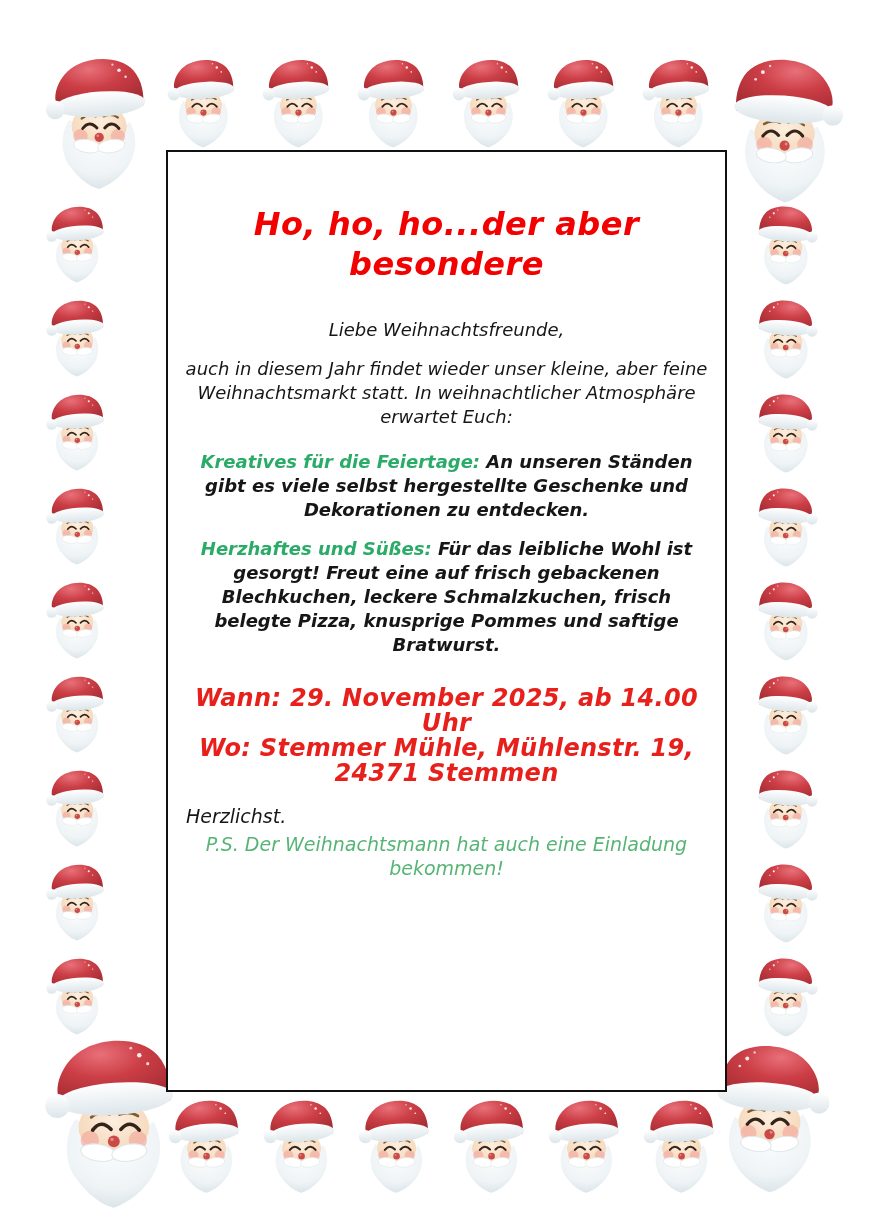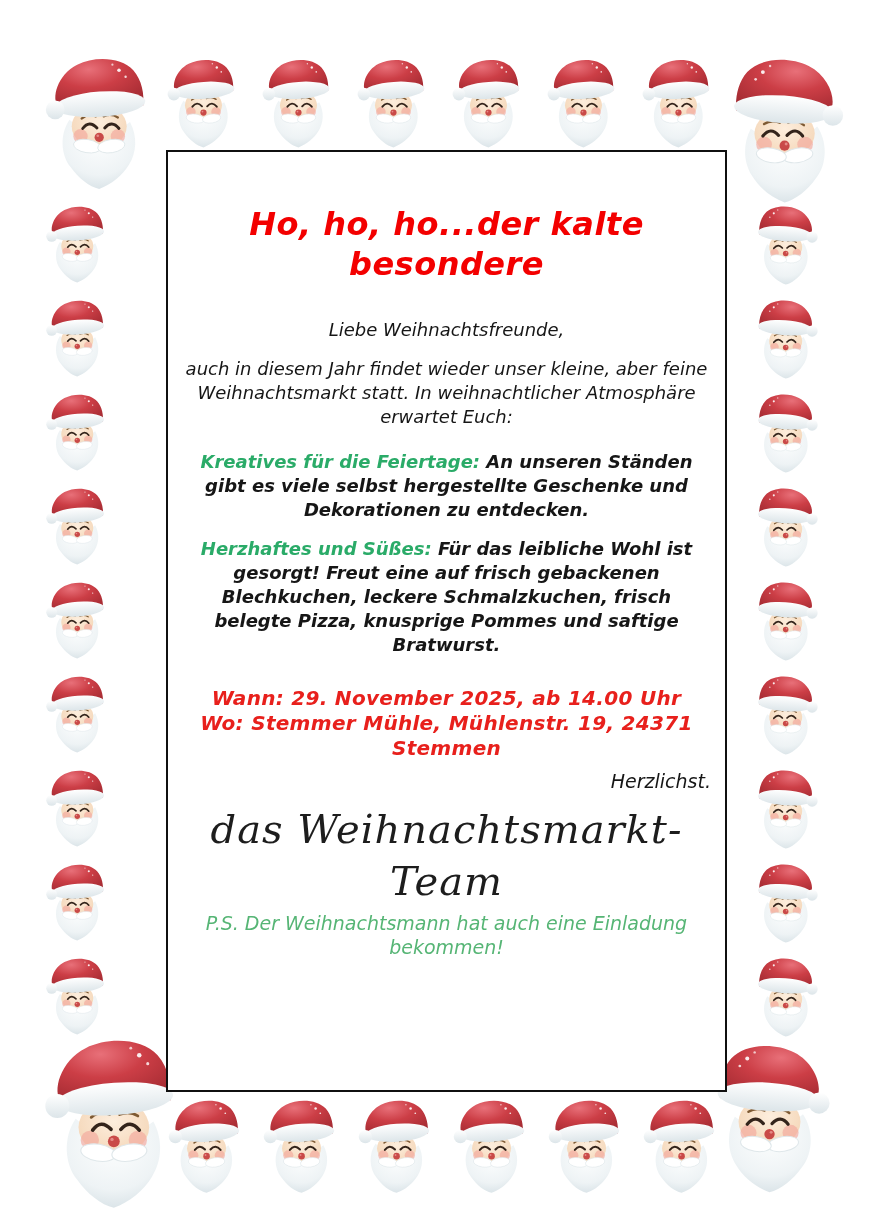--- a/index.html
+++ b/index.html
@@ -14,24 +14,24 @@
                box-sizing:border-box;border:2px solid #101010;background:#ffffff;z-index:2;
                text-align:center;font-style:italic;color:#161616;
                font-size:18px;line-height:24px;padding:0 14px;}
   .title{margin-top:52px;font-size:32px;line-height:40px;font-weight:bold;color:#f30000;
          letter-spacing:.5px;}
   .greeting{margin-top:34px;}
   .intro{margin-top:15px;}
   .section{margin-top:15px;font-weight:bold;}
   .section.first{margin-top:21px;}
   .sec-label{color:#2aab68;}
-  .when-block{margin-top:29px;font-weight:bold;color:#e8201c;font-size:20px;line-height:25px;
+  .when-block{margin-top:29px;font-weight:bold;color:#e8201c;font-size:24px;line-height:25px;
               letter-spacing:.3px;}
   .closing{margin-top:46px;}
-  .valediction{margin-top:8px;text-align:right;padding-left:4px;font-size:19px;}
+  .valediction{margin-top:18px;text-align:left;padding-left:4px;font-size:19px;}
   .signature{margin-top:10px;font-family:"DejaVu Serif",serif;font-style:italic;
              font-size:40px;line-height:52px;color:#1d1d1d;letter-spacing:1px;}
   .ps{margin-top:4px;color:#56b575;font-size:19px;}
 </style>
 </head>
 <body>
 
 <svg class="svg-defs" aria-hidden="true">
   <defs>
     <radialGradient id="gHat" cx="38%" cy="22%" r="85%">
@@ -179,21 +179,21 @@
       <svg class="santa flip" style="left:754px;top:860px;width:66px;height:86px" viewBox="0 0 100 126">
         <use href="#santa-sym"></use>
       </svg>
       <svg class="santa flip" style="left:754px;top:954px;width:66px;height:86px" viewBox="0 0 100 126">
         <use href="#santa-sym"></use>
       </svg>
     </div>
 
   <div class="content-box">
     <div class="title">
-      <div>Ho, ho, ho...der kalte besondere</div>
+      <div>Ho, ho, ho...der aber besondere</div>
     </div>
 
     <div class="greeting">Liebe Weihnachtsfreunde,</div>
 
     <div class="intro">auch in diesem Jahr findet wieder unser kleine, aber feine Weihnachtsmarkt statt. In weihnachtlicher Atmosphäre erwartet Euch:</div>
 
     <div class="section first">
       <span class="sec-label">Kreatives für die Feiertage:</span>
       <span>An unseren Ständen gibt es viele selbst hergestellte Geschenke und Dekorationen zu entdecken.</span>
     </div>
@@ -206,18 +206,17 @@
 
 
     <div class="when-block">
       <div>Wann: 29. November 2025, ab 14.00 Uhr</div>
       <div>Wo: Stemmer Mühle, Mühlenstr. 19, 24371 Stemmen</div>
     </div>
 
 
     <div class="valediction">Herzlichst.</div>
 
-    <div class="signature">das Weihnachtsmarkt-Team</div>
 
     <div class="ps">P.S. Der Weihnachtsmann hat auch eine Einladung bekommen!</div>
 
   </div>
 </div>
 
 </body></html>

